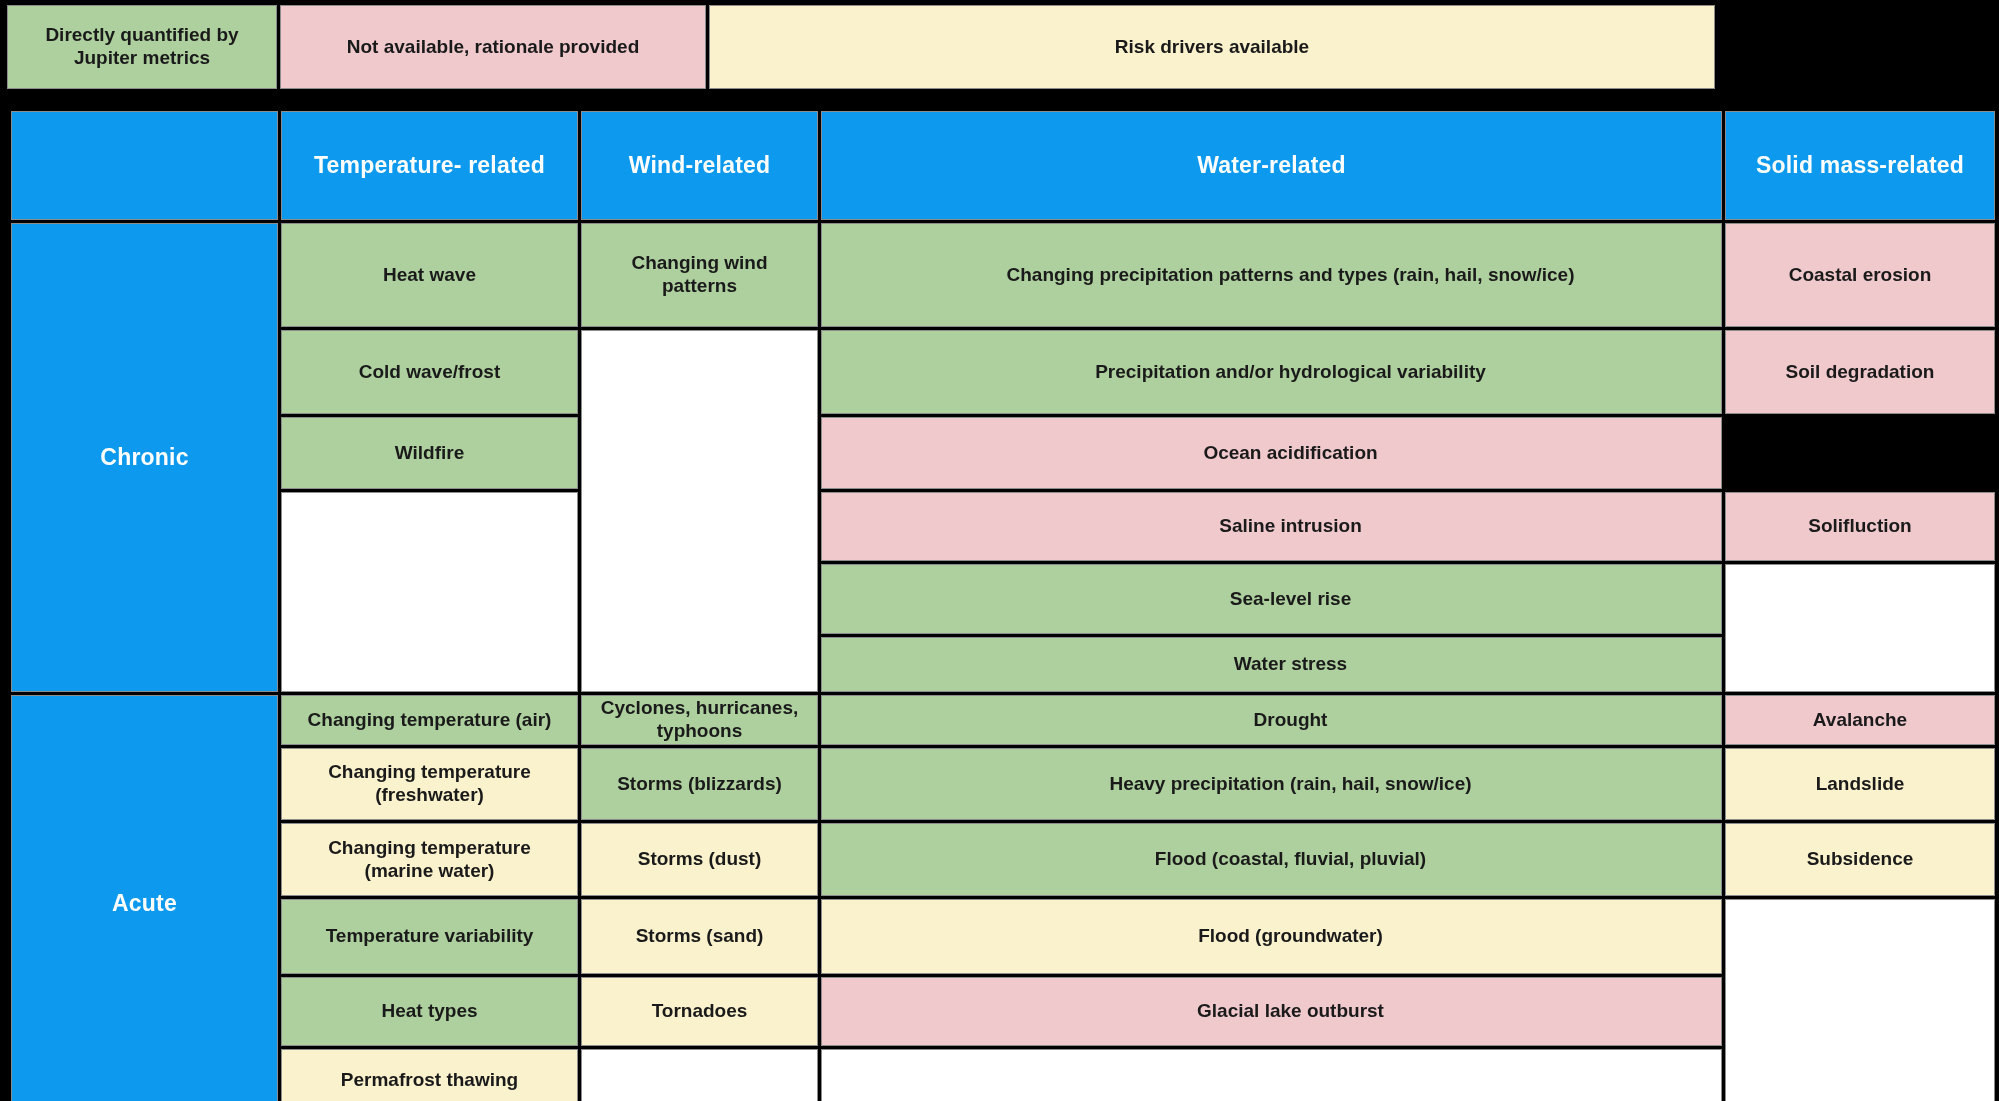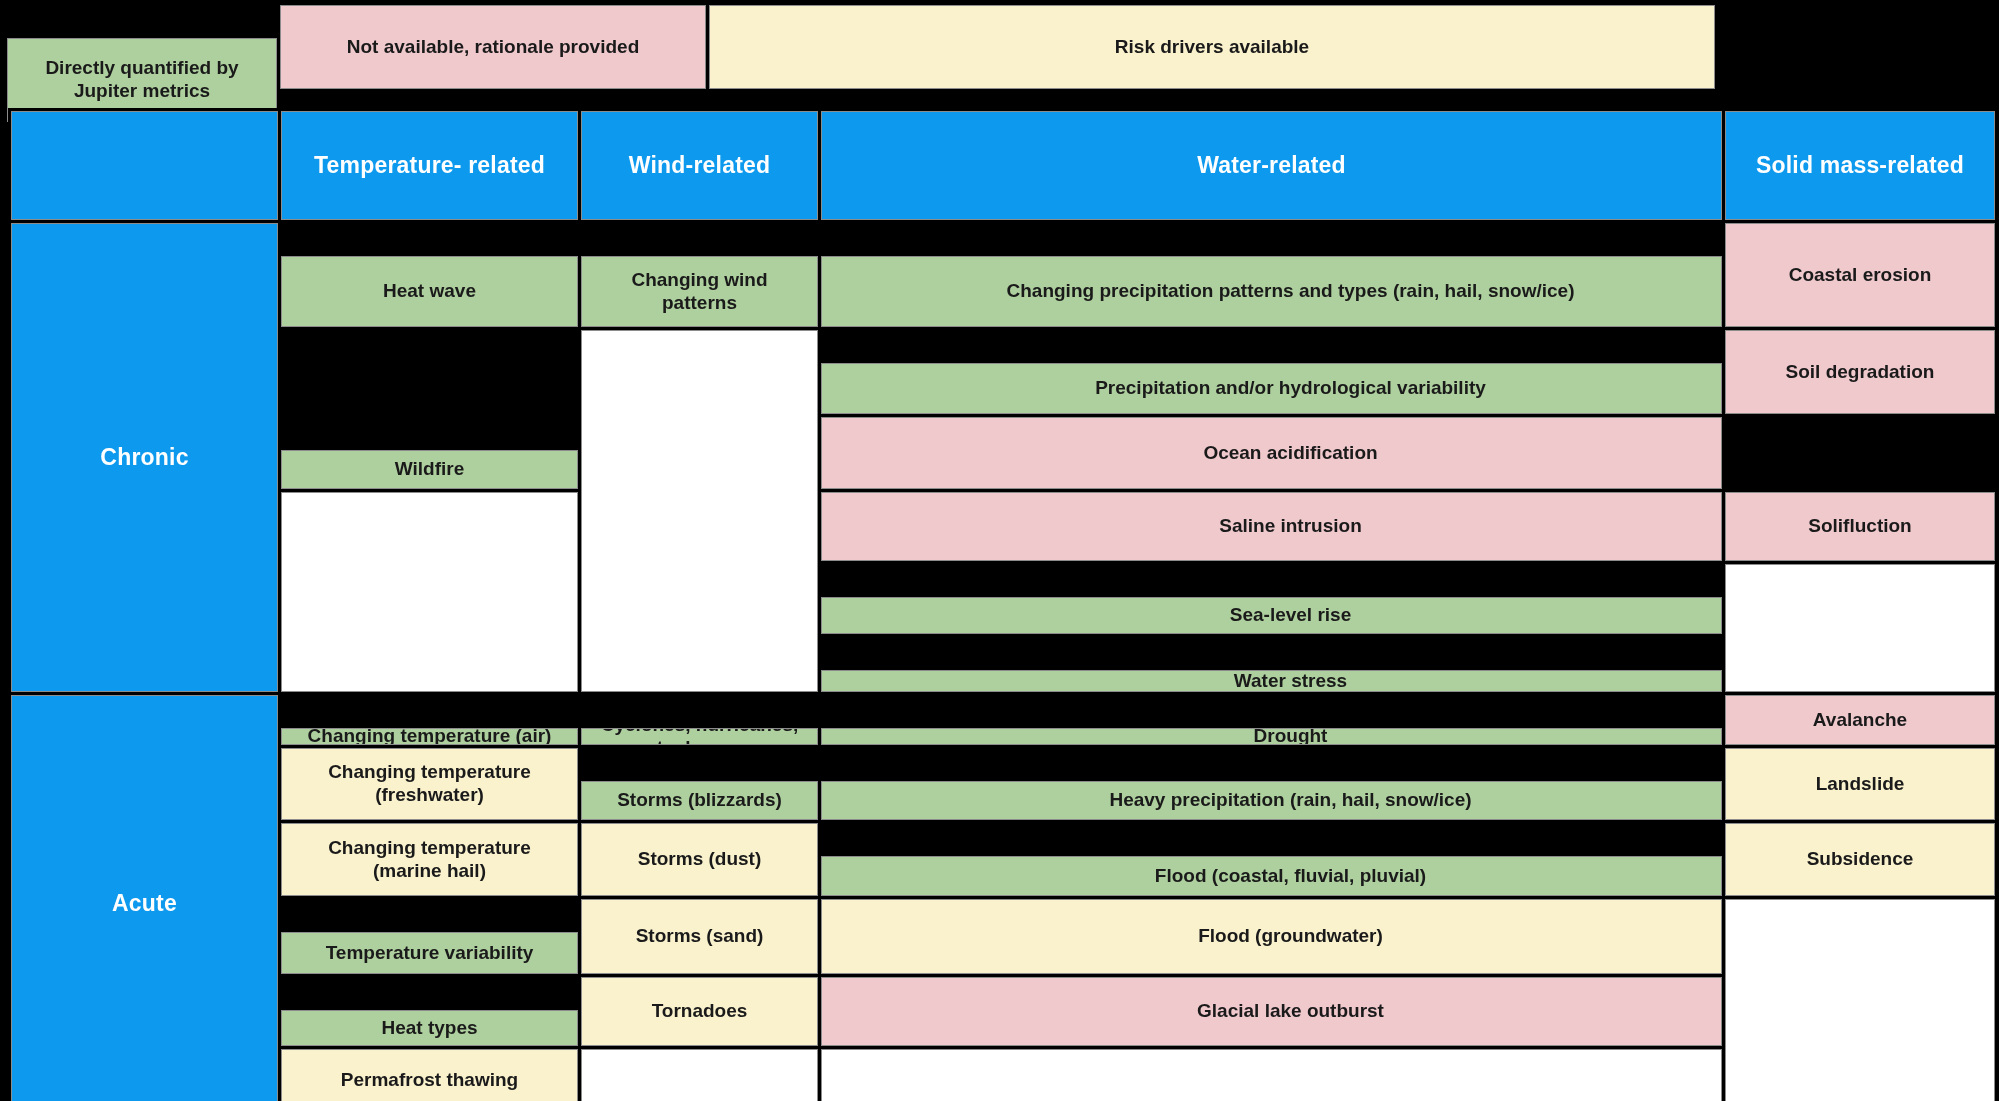--- a/index.html
+++ b/index.html
@@ -20,21 +20,21 @@
     grid-template-columns:265px 295px 235px 899px auto;
     grid-template-rows:107px 102px 82px 70px 67px 68px 53px 48px 70px 71px 73px 67px auto;
   }
   
   .cell{
     display:flex;align-items:center;justify-content:center;text-align:center;
     padding:2px 10px;overflow:hidden;box-sizing:border-box;
     font-size:19px;line-height:1.2;color:#1a1a1a;
     box-shadow:0 0 0 1px rgba(255,255,255,.55);
   }
-  .cell[data-status="quantified"]{background:var(--c-quantified,#aed09e);margin-top:33px;}
+  .cell[data-status="quantified"]{background:var(--c-quantified,#aed09e);}
   .cell[data-status="available"]{background:var(--c-available,#faf2cd);}
   .cell[data-status="na"]{background:var(--c-na,#f0c9cd);}
   .cell[data-status="empty"]{background:var(--c-empty,#ffffff);}
   .cell.header{
     background:var(--c-header_blue,#0d9aee);color:#fff;font-size:23px;letter-spacing:.2px;
   }
   .water-col{font-size:19px;padding-left:48px;}
 </style>
 </head>
 <body>
@@ -56,20 +56,21 @@
     <div class="cell header" style="grid-area:1/5/2/6">Solid mass-related</div>
 
     <div class="cell header" style="grid-area:2/1/8/2">Chronic</div>
     <div class="cell header" style="grid-area:8/1/14/2">Acute</div>
 
     <div class="cell" style="grid-area:2/2/3/3" data-status="quantified">Heat wave</div>
     <div class="cell" style="grid-area:2/3/3/4" data-status="quantified">Changing wind patterns</div>
     <div class="cell water-col" style="grid-area:2/4/3/5" data-status="quantified">Changing precipitation patterns and types (rain, hail, snow/ice)</div>
     <div class="cell" style="grid-area:2/5/3/6" data-status="na">Coastal erosion</div>
 
+    <div class="cell" style="grid-area:3/2/4/3" data-status="quantified">Cold wave/frost</div>
     <div class="cell" style="grid-area:3/3/8/4" data-status="empty"></div>
     <div class="cell water-col" style="grid-area:3/4/4/5" data-status="quantified">Precipitation and/or hydrological variability</div>
     <div class="cell" style="grid-area:3/5/4/6" data-status="na">Soil degradation</div>
 
     <div class="cell" style="grid-area:4/2/5/3" data-status="quantified">Wildfire</div>
     <div class="cell water-col" style="grid-area:4/4/5/5" data-status="na">Ocean acidification</div>
 
     <div class="cell" style="grid-area:5/2/8/3" data-status="empty"></div>
     <div class="cell water-col" style="grid-area:5/4/6/5" data-status="na">Saline intrusion</div>
     <div class="cell" style="grid-area:5/5/6/6" data-status="na">Solifluction</div>
@@ -82,21 +83,21 @@
     <div class="cell" style="grid-area:8/2/9/3" data-status="quantified">Changing temperature (air)</div>
     <div class="cell" style="grid-area:8/3/9/4" data-status="quantified">Cyclones, hurricanes, typhoons</div>
     <div class="cell water-col" style="grid-area:8/4/9/5" data-status="quantified">Drought</div>
     <div class="cell" style="grid-area:8/5/9/6" data-status="na">Avalanche</div>
 
     <div class="cell" style="grid-area:9/2/10/3" data-status="available">Changing temperature (freshwater)</div>
     <div class="cell" style="grid-area:9/3/10/4" data-status="quantified">Storms (blizzards)</div>
     <div class="cell water-col" style="grid-area:9/4/10/5" data-status="quantified">Heavy precipitation (rain, hail, snow/ice)</div>
     <div class="cell" style="grid-area:9/5/10/6" data-status="available">Landslide</div>
 
-    <div class="cell" style="grid-area:10/2/11/3" data-status="available">Changing temperature (marine hail)</div>
+    <div class="cell" style="grid-area:10/2/11/3" data-status="available">Changing temperature (marine water)</div>
     <div class="cell" style="grid-area:10/3/11/4" data-status="available">Storms (dust)</div>
     <div class="cell water-col" style="grid-area:10/4/11/5" data-status="quantified">Flood (coastal, fluvial, pluvial)</div>
     <div class="cell" style="grid-area:10/5/11/6" data-status="available">Subsidence</div>
 
     <div class="cell" style="grid-area:11/2/12/3" data-status="quantified">Temperature variability</div>
     <div class="cell water-col" style="grid-area:11/4/12/5" data-status="available">Flood (groundwater)</div>
     <div class="cell" style="grid-area:11/3/12/4" data-status="available">Storms (sand)</div>
     <div class="cell" style="grid-area:11/5/14/6" data-status="empty"></div>
 
     <div class="cell" style="grid-area:12/2/13/3" data-status="quantified">Heat types</div>

